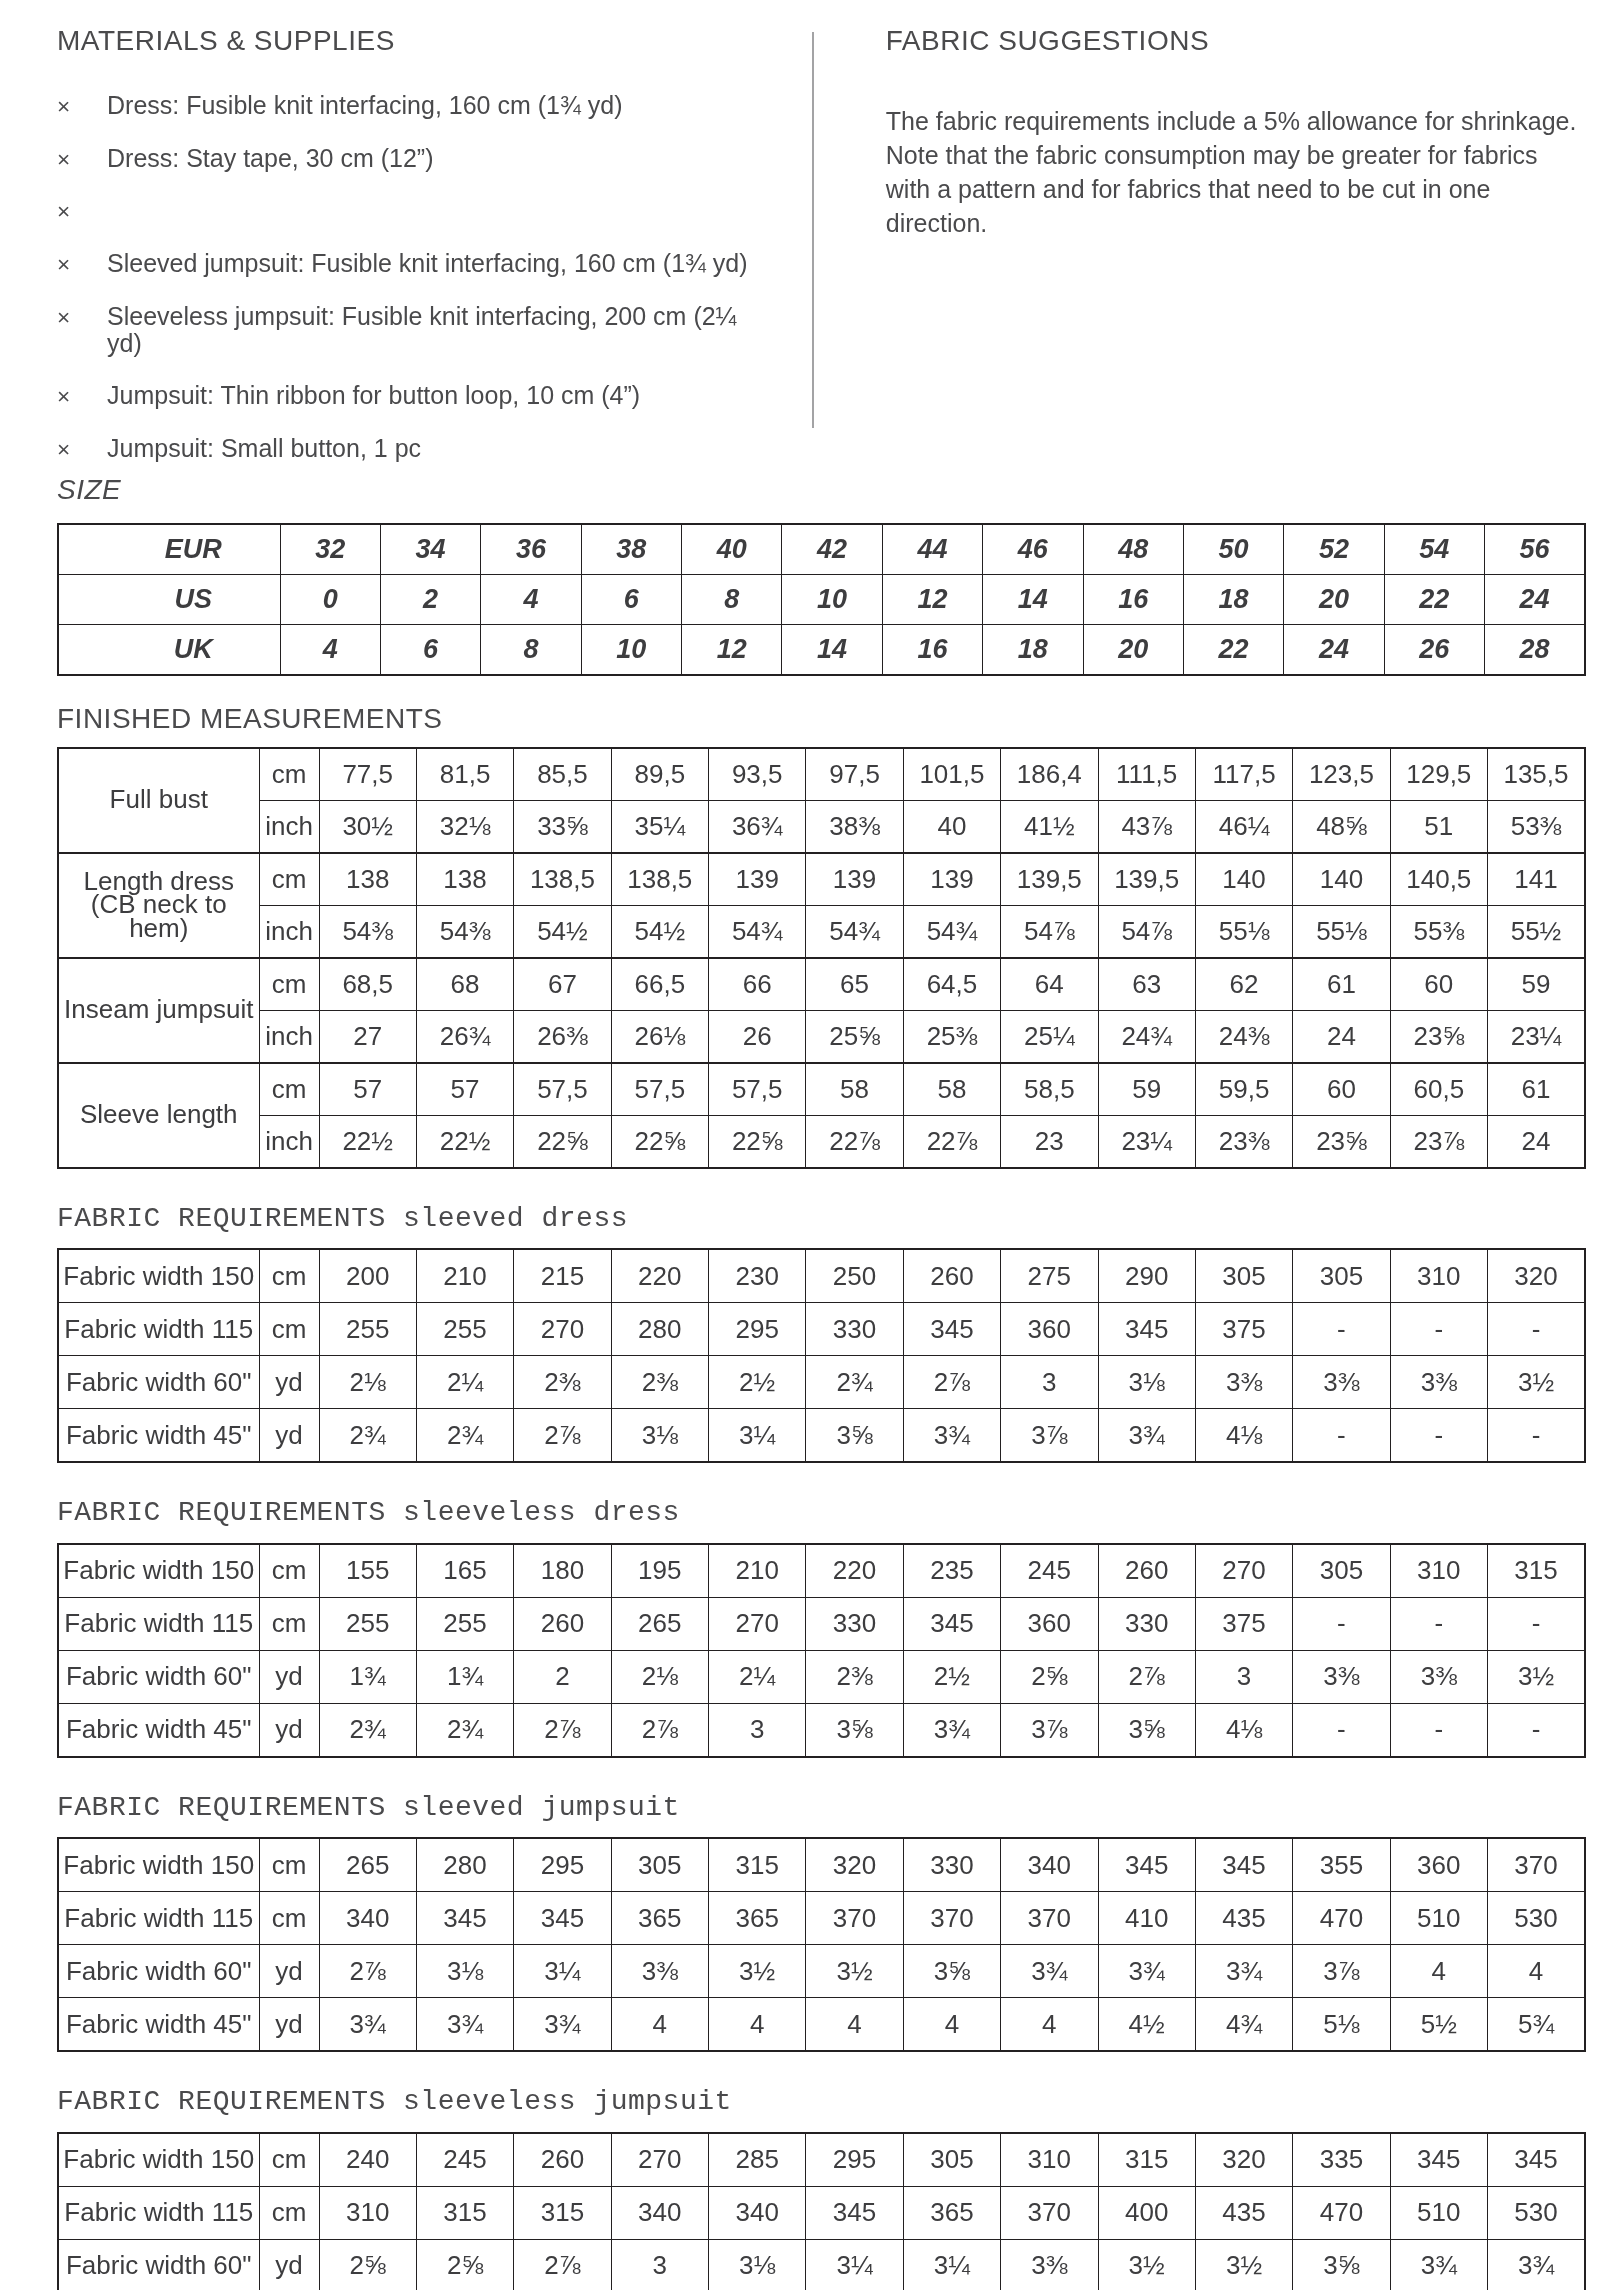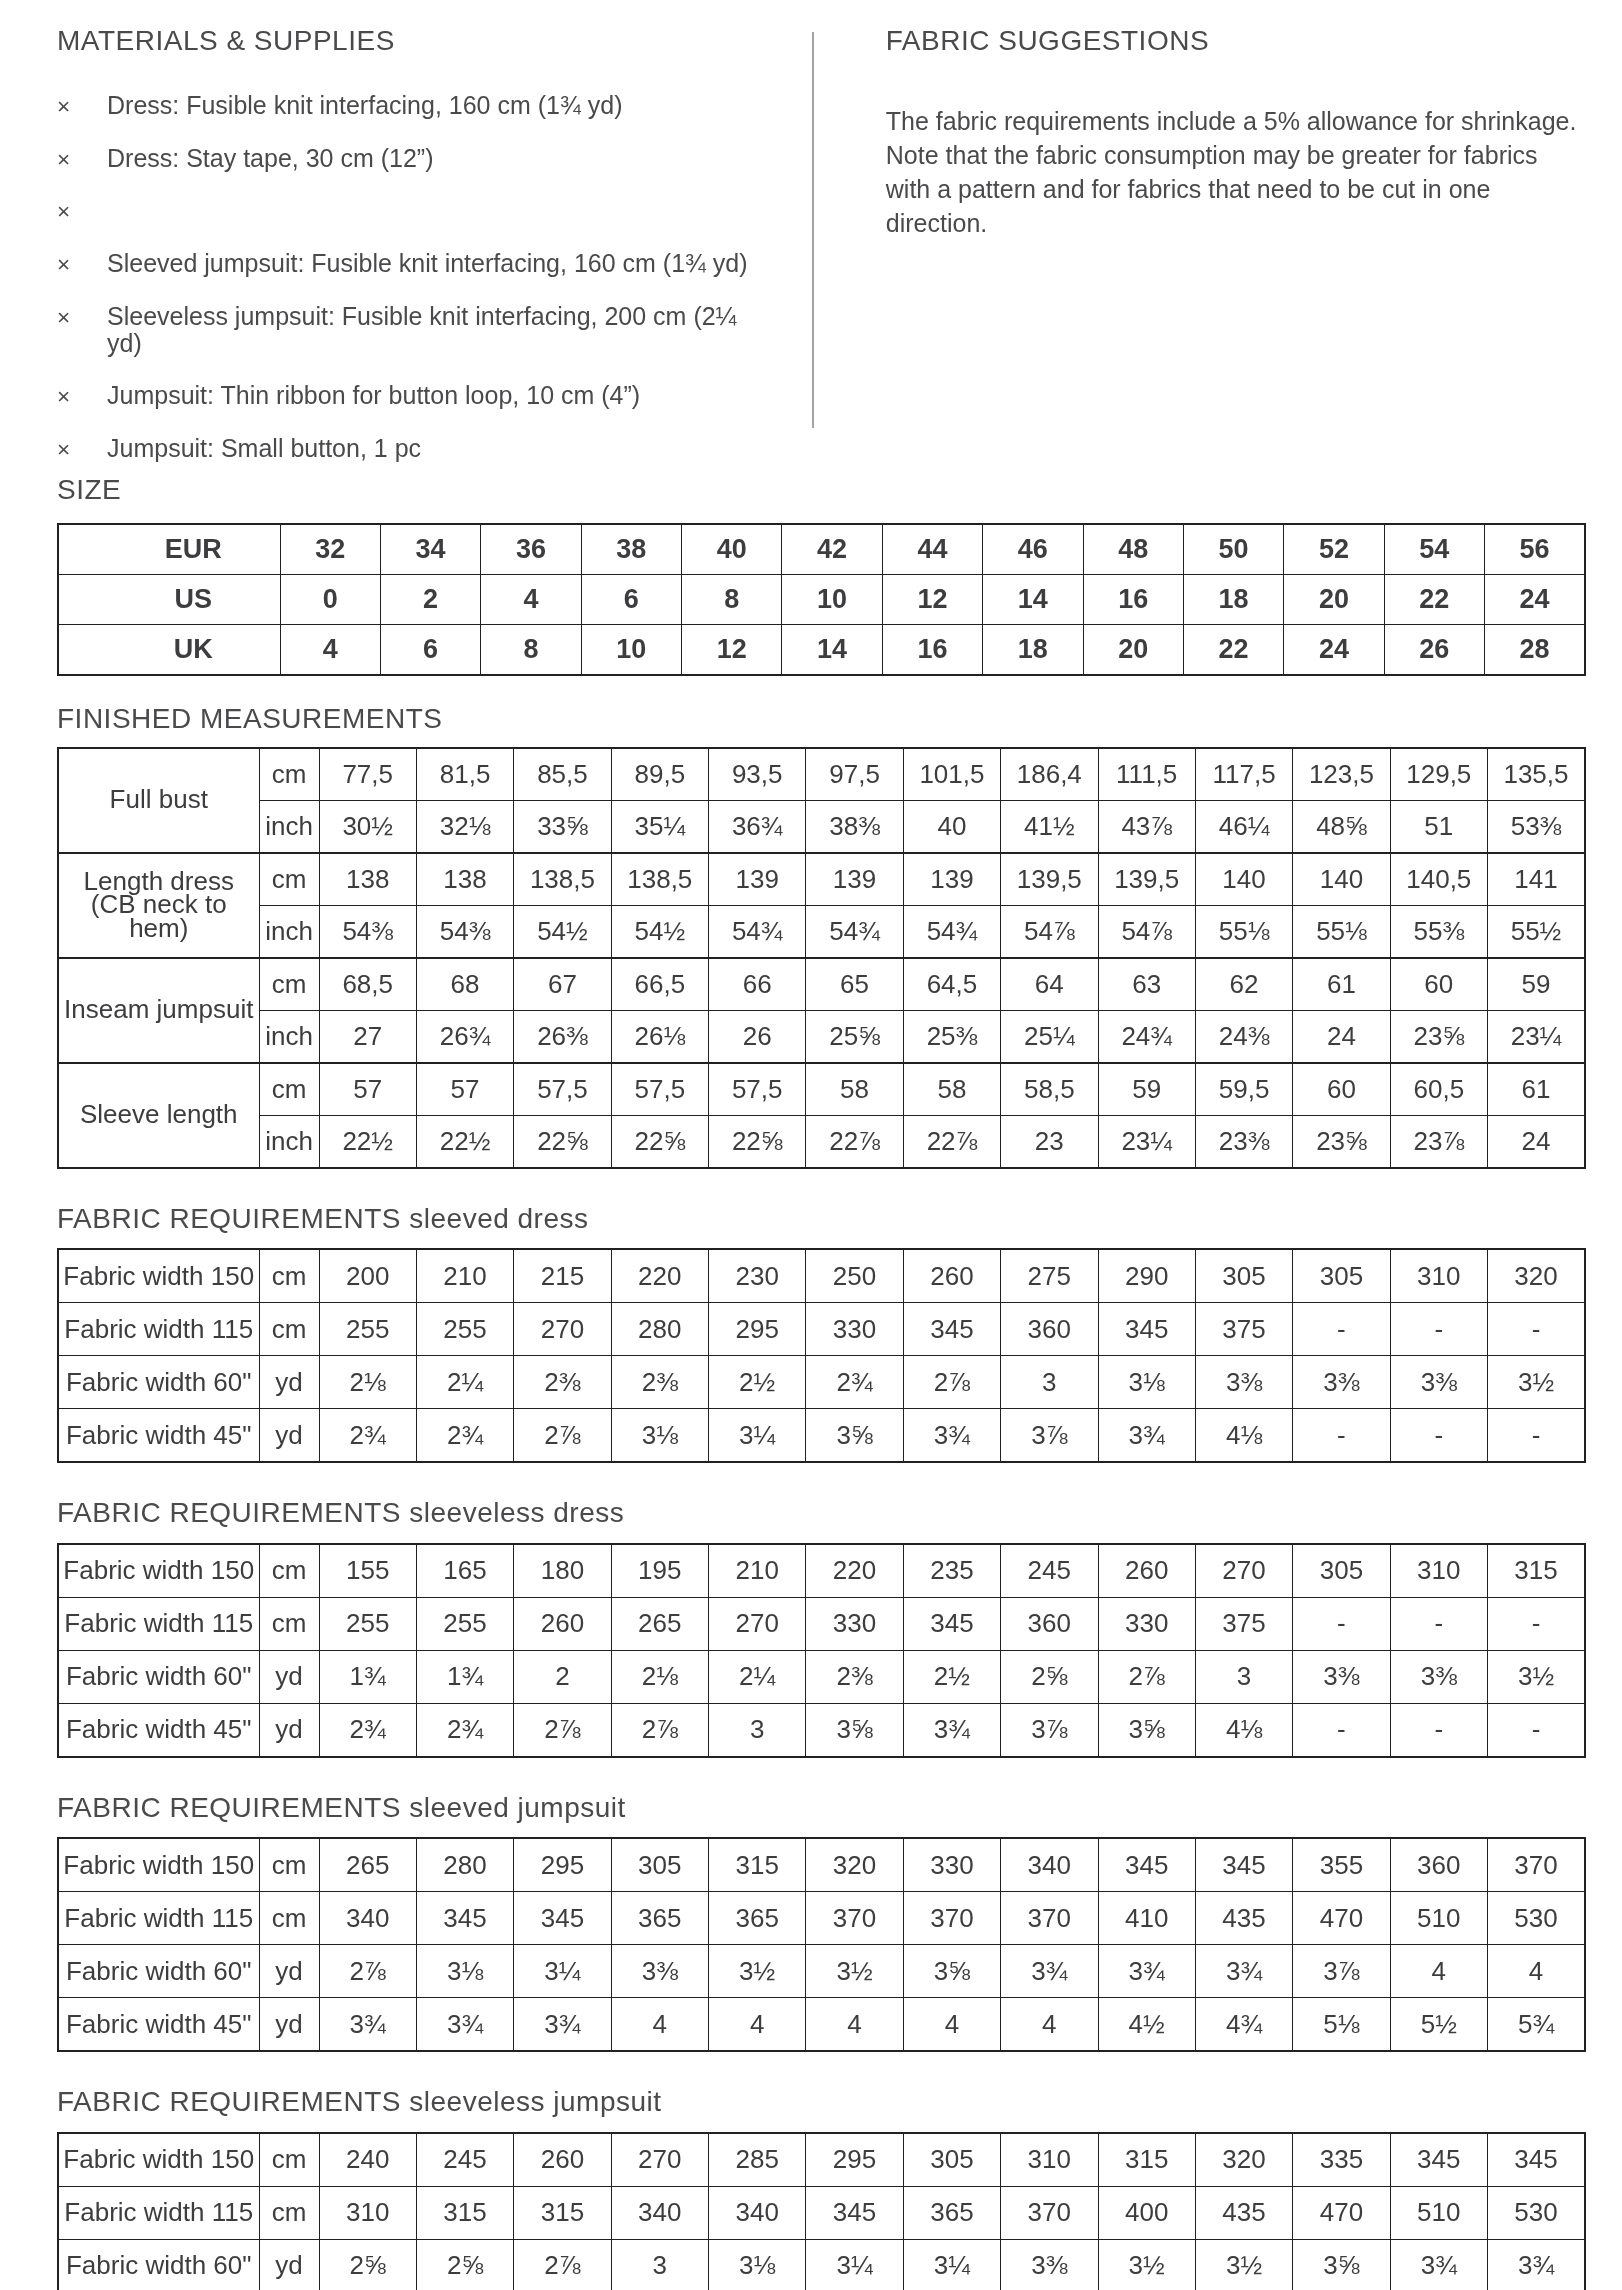--- a/index.html
+++ b/index.html
@@ -80,38 +80,38 @@
   table.data-table td {
     border: 1.8px solid #232021;
     text-align: center;
     vertical-align: middle;
     padding: 0;
     font-size: 26px;
     color: #3d3d3f;
     overflow: hidden;
   }
   
-  .size-section { margin-top: 40px; }
+  .size-section { margin-top: 40px; font-style: italic; }
   .size-section h2 { margin-bottom: 18px; }
   table.size-table td { height: 49px; font-weight: 700; font-size: 27px; }
   table.size-table td.row-label { font-size: 27px; padding-left: 48px; }
   
   .fm-section { margin-top: 27px; }
   .fm-section h2 { margin-bottom: 12.7px; }
   table.fm-table td { height: 51px; }
   table.fm-table tbody { border-top: 2.7px solid #232021; }
   td.group-label {
     font-size: 21px;
     line-height: 23.5px;
     padding: 0 9px;
   }
   td.unit-label { font-size: 23.5px; }
   
   .fr-section { margin-top: 34px; }
-  .fr-section h2 { margin-bottom: 14.5px; }
+  .fr-section h2 { margin-bottom: 14.5px; font-family: Liberation Mono, monospace; }
   table.fr-table td { height: 52px; }
   td.fr-row-label { font-size: 21px; }
 </style>
 </head>
 <body>
 
 <div class="page">
 
   <div class="top-columns">
     <section class="col-left">

